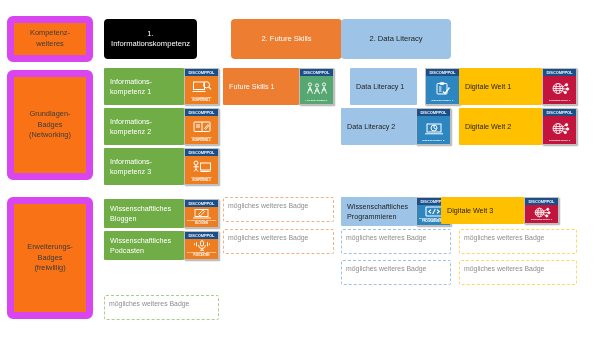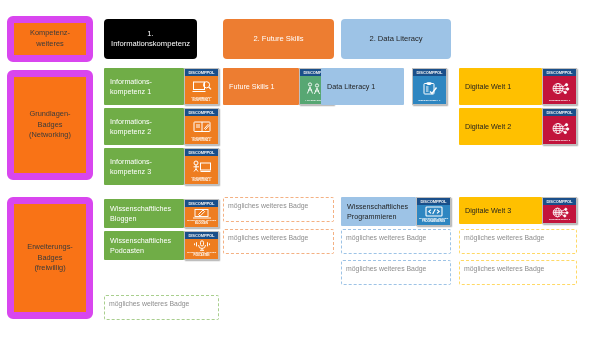--- a/index.html
+++ b/index.html
@@ -142,21 +142,21 @@
     <div>
       <div>Erweiterungs-</div>
       <div>Badges</div>
       <div>(freiwillig)</div>
     </div>
   </div>
 
   <div class="header-pill" style="left:104px; top:19px; width:93px; height:40px; background:#000000;">
     <span>1. Informationskompetenz</span>
   </div>
-  <div class="header-pill" style="left:223px; top:19px; width:111px; height:40px; background:#ed7d31;">
+  <div class="header-pill" style="left:231px; top:19px; width:111px; height:40px; background:#ed7d31;">
     <span>2. Future Skills</span>
   </div>
   <div class="header-pill" style="left:341px; top:19px; width:110px; height:40px; background:#9dc3e6; color:#1f1f1f;">
     <span>2. Data Literacy</span>
   </div>
 
   <div class="badge-row" style="left:104px; top:68px; width:115px; height:37px;">
     <div class="badge-label" style="background:#70ad47;">
       <span style="white-space:pre-line;">Informations-
 kompetenz 1</span>
@@ -257,21 +257,21 @@
                 <circle cx="18" cy="2.5" r="1.6"></circle>
                 <path d="M15.4 11.5 L18 5 L20.6 11.5 M16 8 L20 8"></path>
               </g>
             </svg>
         </div>
         <div class="cap2" style="white-space:pre-line;">FUTURE SKILLS 1</div>
       </div>
     </div>
   </div>
 
-  <div class="badge-row" style="left:321px; top:68px; width:126px; height:37px;gap:8px;">
+  <div class="badge-row" style="left:350px; top:68px; width:110px; height:37px;gap:8px;">
     <div class="badge-label dark" style="background:#9dc3e6;">
       <span style="white-space:pre-line;">Data Literacy 1</span>
     </div>
     <div class="badge-img">
       <div class="cap">
           <span class="p1">DISCOMP</span>
           <span class="p2">POL</span>
         </div>
       <div class="body" style="background:#2e86c1;">
         <div class="glyph">
@@ -282,20 +282,44 @@
                 <path d="M5 5 L7.5 5 M5 7 L7.5 7 M5 9 L7.5 9"></path>
                 <path d="M9 9.5 L11 11.5 L15.5 5.5" stroke-width="1.4"></path>
               </g>
             </svg>
         </div>
         <div class="cap2" style="white-space:pre-line;">DATA LITERACY 1</div>
       </div>
     </div>
   </div>
 
+  <div class="badge-row" style="left:341px; top:108px; width:110px; height:37px;">
+    <div class="badge-label dark" style="background:#9dc3e6;">
+      <span style="white-space:pre-line;">Data Literacy 2</span>
+    </div>
+    <div class="badge-img">
+      <div class="cap">
+          <span class="p1">DISCOMP</span>
+          <span class="p2">POL</span>
+        </div>
+      <div class="body" style="background:#2e86c1;">
+        <div class="glyph">
+          <svg width="20" height="13" viewBox="0 0 20 13">
+              <g fill="none" stroke="#fff" stroke-width="1">
+                <rect x="3" y="2" width="14" height="8"></rect>
+                <path d="M1 11.8 L19 11.8"></path>
+                <circle cx="10" cy="6" r="3"></circle>
+                <path d="M10 6 L10 3 M10 6 L12.6 7.4"></path>
+              </g>
+            </svg>
+        </div>
+        <div class="cap2" style="white-space:pre-line;">DATA LITERACY 2</div>
+      </div>
+    </div>
+  </div>
 
   <div class="badge-row" style="left:459px; top:68px; width:118px; height:37px;">
     <div class="badge-label dark" style="background:#ffc000;">
       <span style="white-space:pre-line;">Digitale Welt 1</span>
     </div>
     <div class="badge-img">
       <div class="cap">
           <span class="p1">DISCOMP</span>
           <span class="p2">POL</span>
         </div>
@@ -436,21 +460,21 @@
     </div>
   </div>
 
   <div class="placeholder" style="left:341px; top:229px; width:110px; height:25px; border-color:#9dc3e6;">
     <span>mögliches weiteres Badge</span>
   </div>
   <div class="placeholder" style="left:341px; top:260px; width:110px; height:25px; border-color:#9dc3e6;">
     <span>mögliches weiteres Badge</span>
   </div>
 
-  <div class="badge-row" style="left:459px; top:197px; width:118px; height:27px;">
+  <div class="badge-row" style="left:441px; top:197px; width:118px; height:27px;">
     <div class="badge-label dark" style="background:#ffc000;">
       <span style="white-space:pre-line;">Digitale Welt 3</span>
     </div>
     <div class="badge-img">
       <div class="cap">
           <span class="p1">DISCOMP</span>
           <span class="p2">POL</span>
         </div>
       <div class="body" style="background:#c2143c;">
         <div class="glyph">

